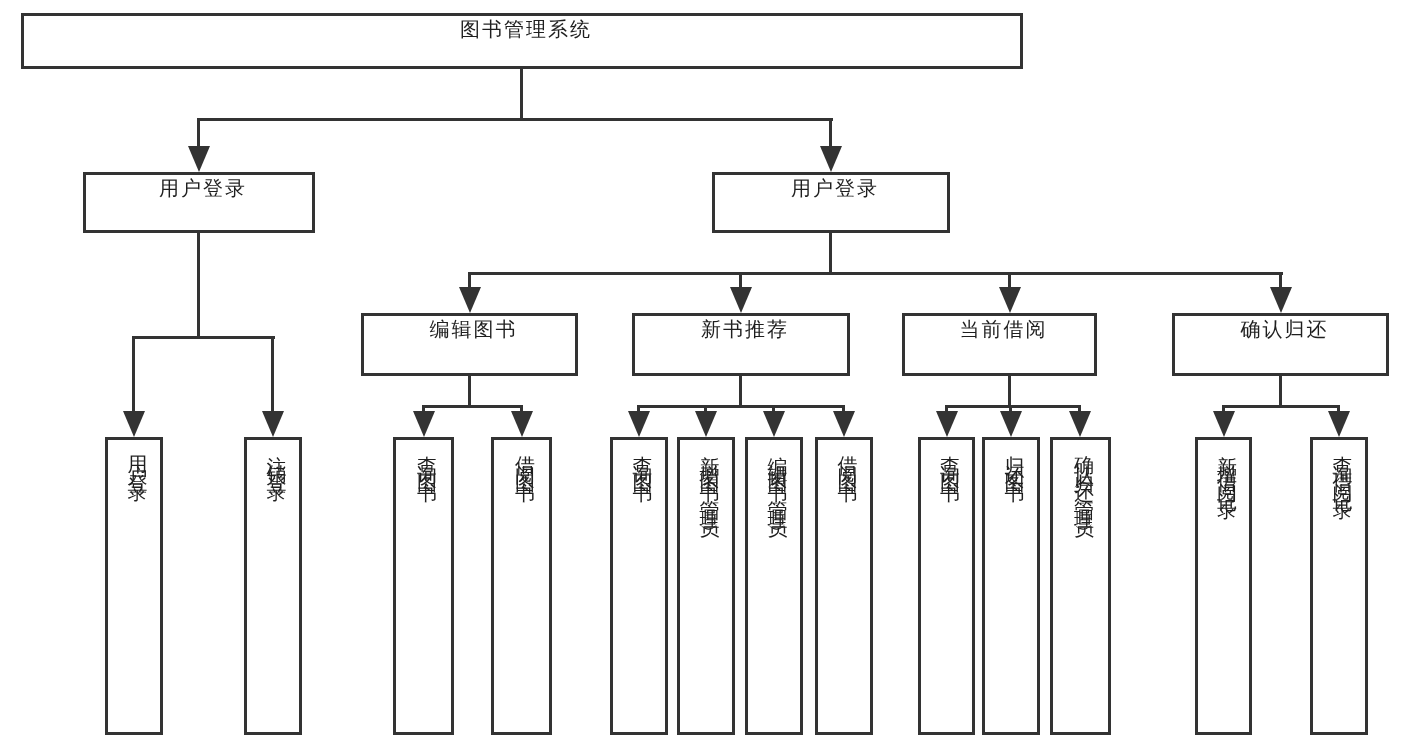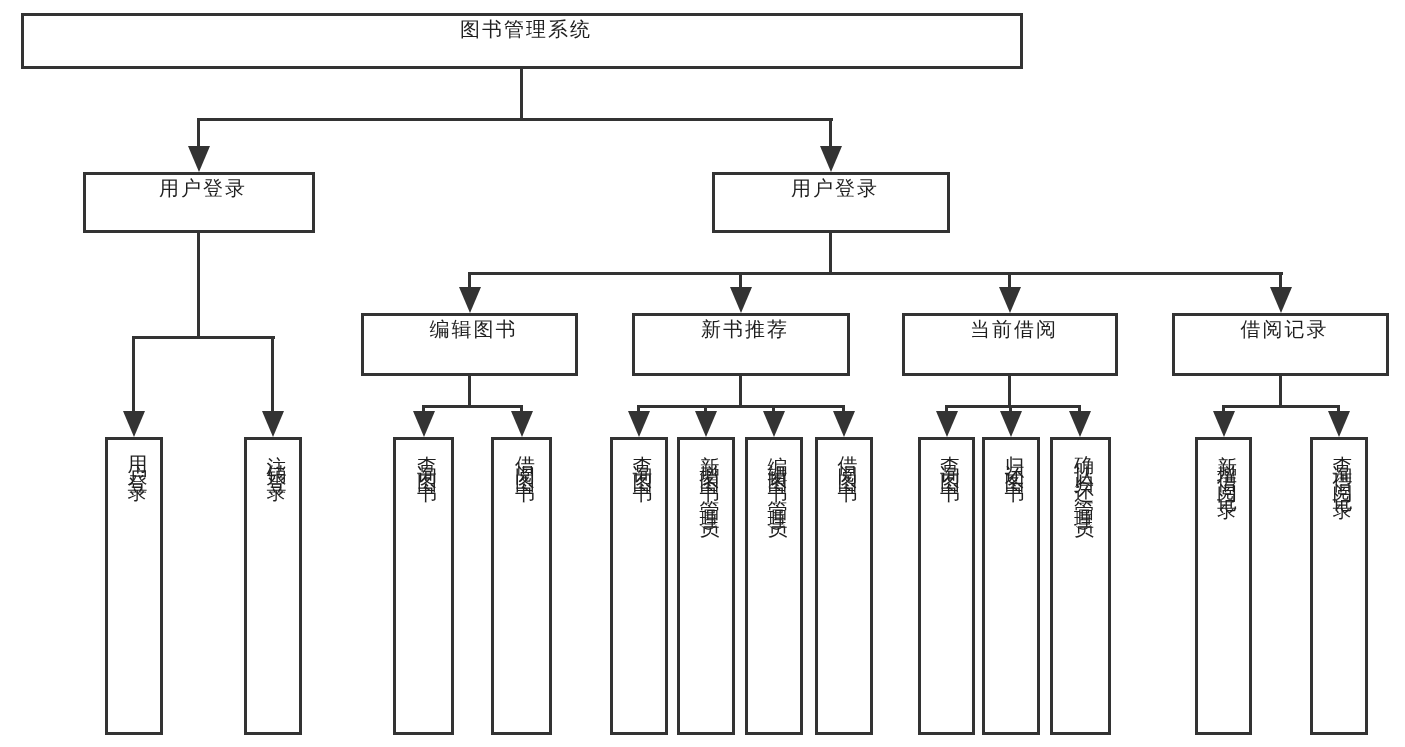--- a/index.html
+++ b/index.html
@@ -91,25 +91,25 @@
   <div class="arrow" style="left:999px;top:287px"></div>
   <div class="vline" style="left:1279px;top:272px;height:18px"></div>
   <div class="arrow" style="left:1270px;top:287px"></div>
 
   <div class="node h" style="left:361px;top:313px;width:217px;height:63px">
     <span>编辑图书</span>
   </div>
   <div class="node h" style="left:632px;top:313px;width:218px;height:63px">
     <span>新书推荐</span>
   </div>
-  <div class="node h" style="left:902px;top:313px;width:216px;height:63px">
+  <div class="node h" style="left:902px;top:313px;width:195px;height:63px">
     <span>当前借阅</span>
   </div>
   <div class="node h" style="left:1172px;top:313px;width:217px;height:63px">
-    <span>借阅记录</span>
+    <span>确认归还</span>
   </div>
 
   <div class="vline" style="left:468px;top:376px;height:32px"></div>
   <div class="hline" style="left:422px;top:405px;width:100px"></div>
   <div class="vline" style="left:422px;top:405px;height:10px"></div>
   <div class="arrow" style="left:413px;top:411px"></div>
   <div class="vline" style="left:520px;top:405px;height:10px"></div>
   <div class="arrow" style="left:511px;top:411px"></div>
 
   <div class="vline" style="left:739px;top:376px;height:32px"></div>

